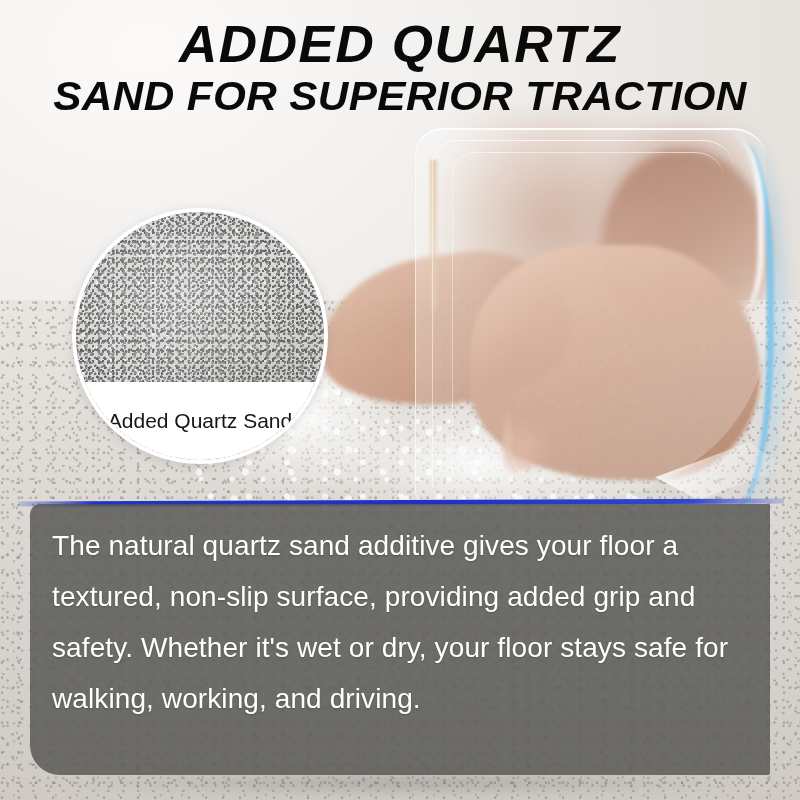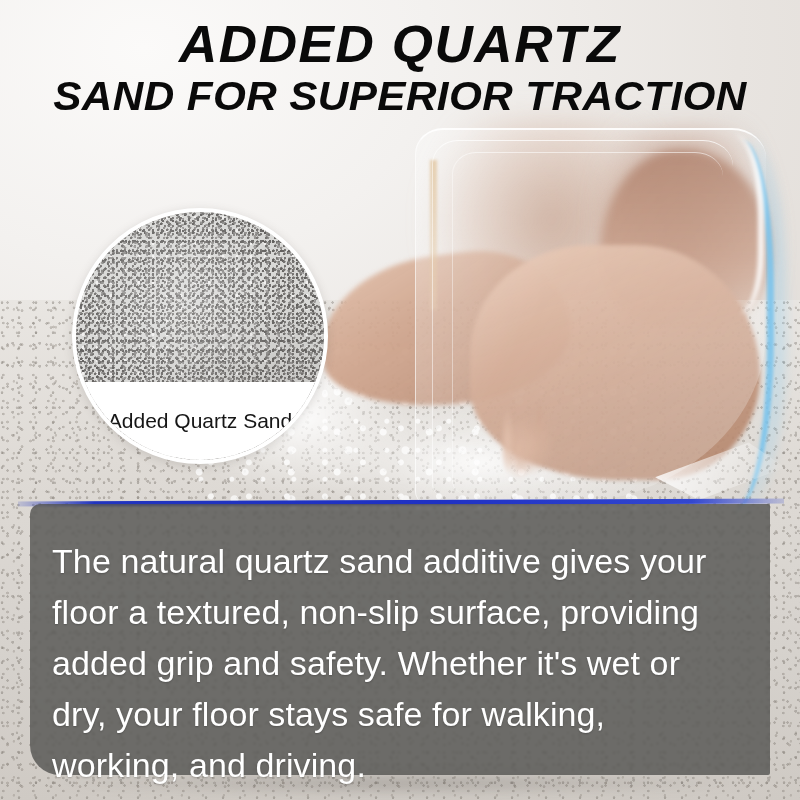--- a/index.html
+++ b/index.html
@@ -222,22 +222,22 @@
   }
 
   
   .text-panel{
     position:absolute;left:30px;top:504px;width:740px;height:271px;z-index:9;
     background:rgba(83,82,80,.80);
     border-radius:10px 2px 2px 30px;
     backdrop-filter:blur(1px);
   }
   .panel-body{
-    position:absolute;left:22px;top:32px;width:690px;
-    color:#ffffff;font-size:34px;line-height:51px;font-weight:normal;
+    position:absolute;left:22px;top:16px;width:690px;
+    color:#ffffff;font-size:28px;line-height:51px;font-weight:normal;
     letter-spacing:.1px;
     text-shadow:0 1px 2px rgba(0,0,0,.22);
   }
 
   
   .panel-shadow{
     position:absolute;left:40px;top:770px;width:720px;height:26px;
     background:radial-gradient(closest-side, rgba(90,86,82,.3) 0%, rgba(90,86,82,0) 100%);
     filter:blur(5px);z-index:5;
   }

